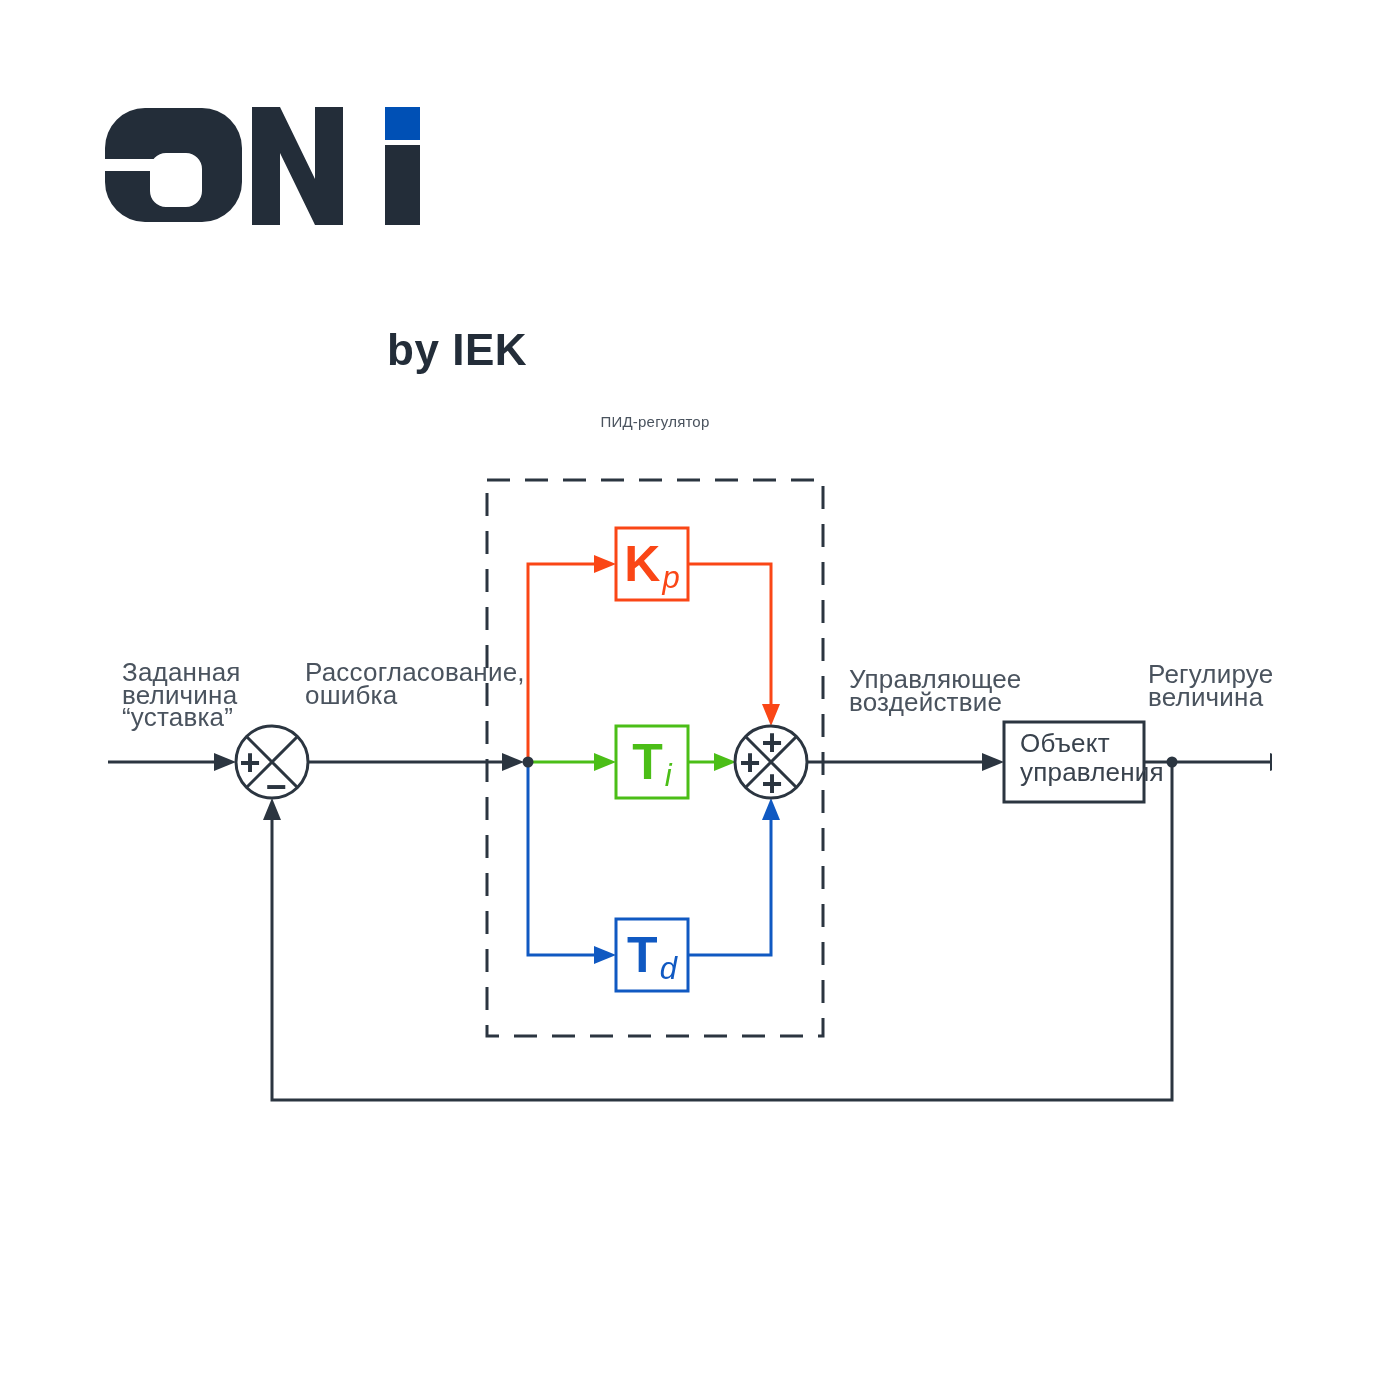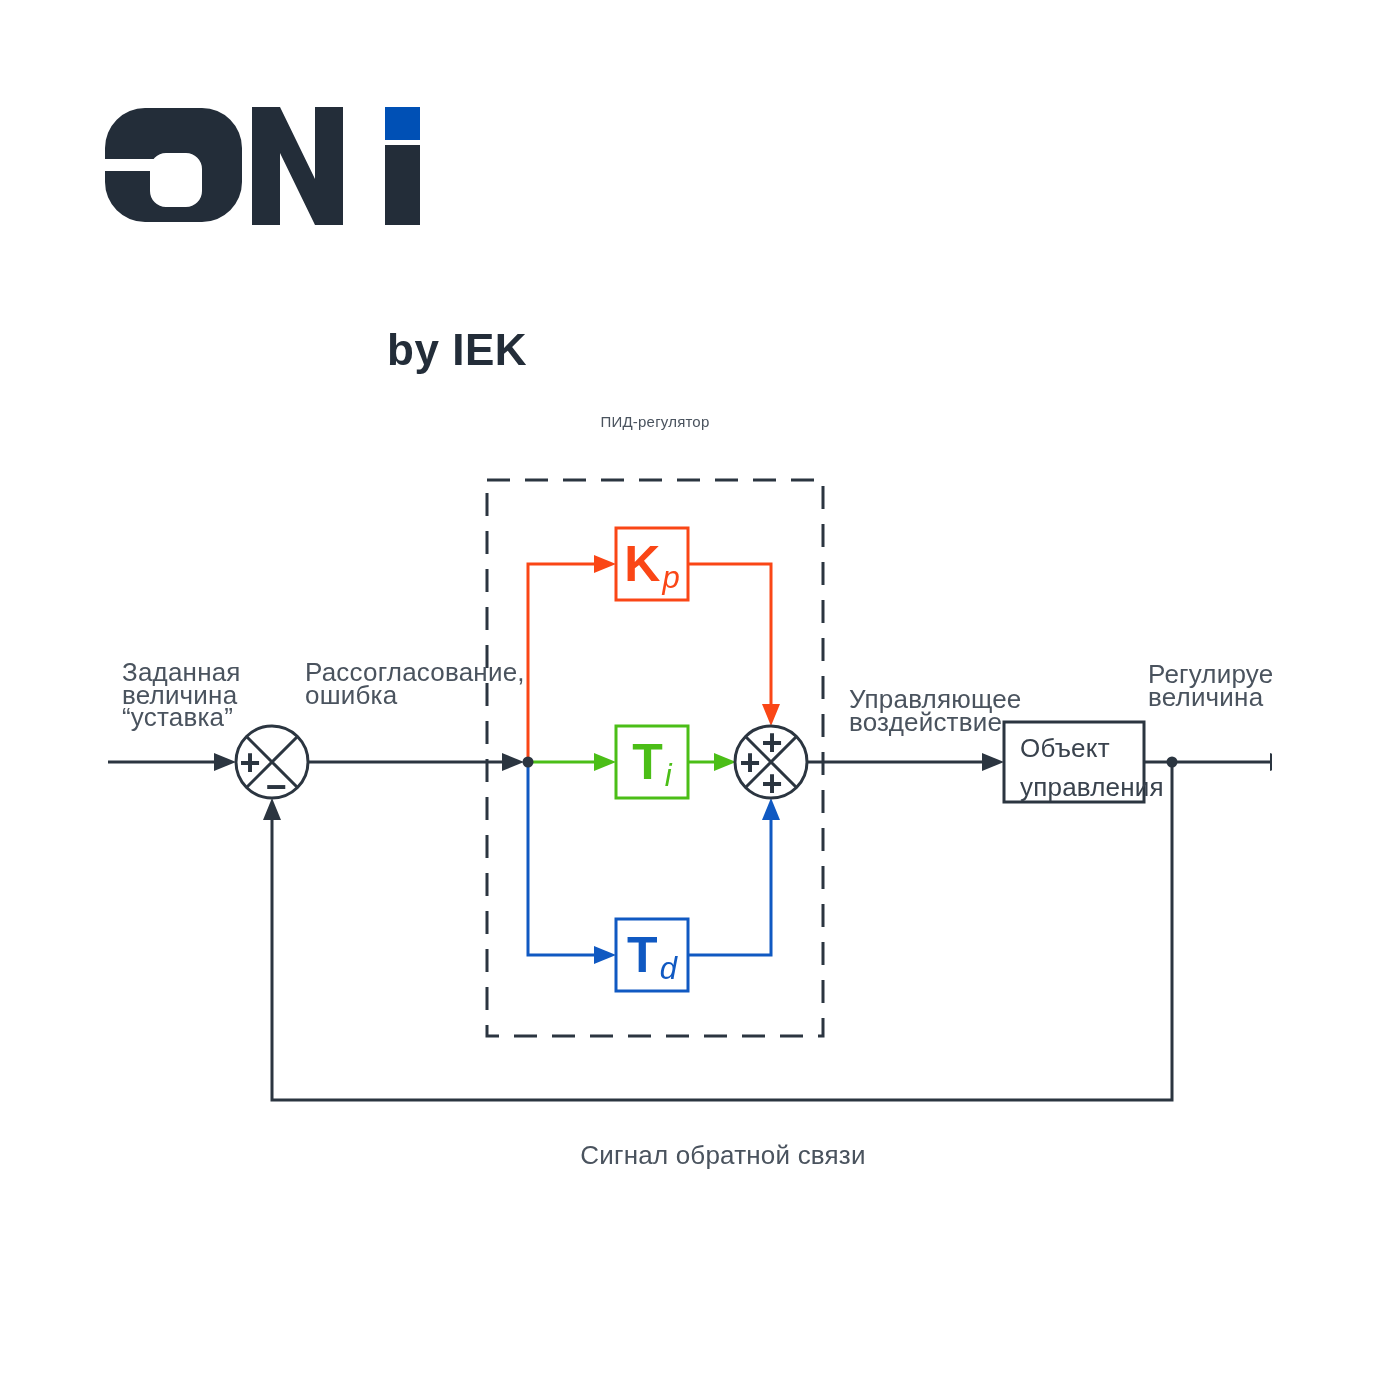--- a/index.html
+++ b/index.html
@@ -10,25 +10,25 @@
   .logo{position:absolute;left:105px;top:95px;width:330px;height:190px;}
   .logo svg{display:block;}
   .byline{position:absolute;left:242px;top:230px;width:180px;text-align:right;
           font-size:44px;font-weight:bold;letter-spacing:.5px;color:#232d39;}
   .sr-only{position:absolute;width:1px;height:1px;overflow:hidden;clip:rect(0 0 0 0);white-space:nowrap;}
   
   .lbl{position:absolute;color:#4a535e;font-size:26px;line-height:22.5px;
        white-space:pre-line;letter-spacing:.2px;}
   .lbl-setpoint{left:122px;top:661px;}
   .lbl-error{left:305px;top:661px;}
-  .lbl-control{left:849px;top:668px;margin-top:20px;}
+  .lbl-control{left:849px;top:668px;}
   .lbl-output{left:1148px;top:663px;}
   .lbl-title{left:487px;top:411px;width:336px;text-align:center;font-size:15px;}
   .lbl-feedback{left:523px;top:1144px;width:400px;text-align:center;}
-  .lbl-plant{left:1020px;top:729px;color:#39424d;line-height:39px;white-space:pre-line;}
+  .lbl-plant{left:1020px;top:729px;color:#39424d;line-height:29px;white-space:pre-line;}
   
   .blk{position:absolute;width:72px;height:72px;display:flex;align-items:center;
        justify-content:center;}
   .blk .bm{font-size:50px;font-weight:bold;line-height:1;}
   .blk .bs{font-size:31px;font-style:italic;line-height:1;margin-left:2px;
            position:relative;top:13px;}
   .blk-kp{left:616px;top:528px;color:#fa4616;}
   .blk-ti{left:616px;top:726px;color:#4bbe17;}
   .blk-td{left:616px;top:919px;color:#1059c2;}
   
@@ -141,21 +141,20 @@
   <div class="lbl lbl-title">ПИД-регулятор</div>
   <div class="lbl lbl-setpoint">Заданная
 величина
 “уставка”</div>
   <div class="lbl lbl-error">Рассогласование,
 ошибка</div>
   <div class="lbl lbl-control">Управляющее
 воздействие</div>
   <div class="lbl lbl-output">Регулируемый
 величина</div>
-  <div class="lbl lbl-feedback">Сигнал обратной связи</div>
   <div class="lbl lbl-plant">Объект
 управления</div>
 
   <div class="blk blk-kp">
     <span class="bm">K</span>
       <span class="bs">p</span>
   </div>
   <div class="blk blk-ti">
     <span class="bm">T</span>
       <span class="bs">i</span>

